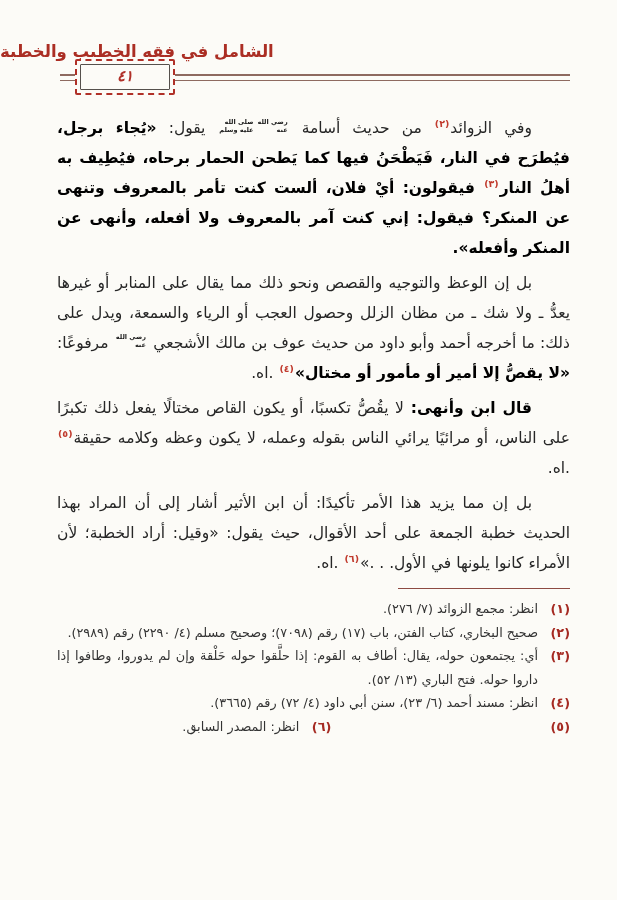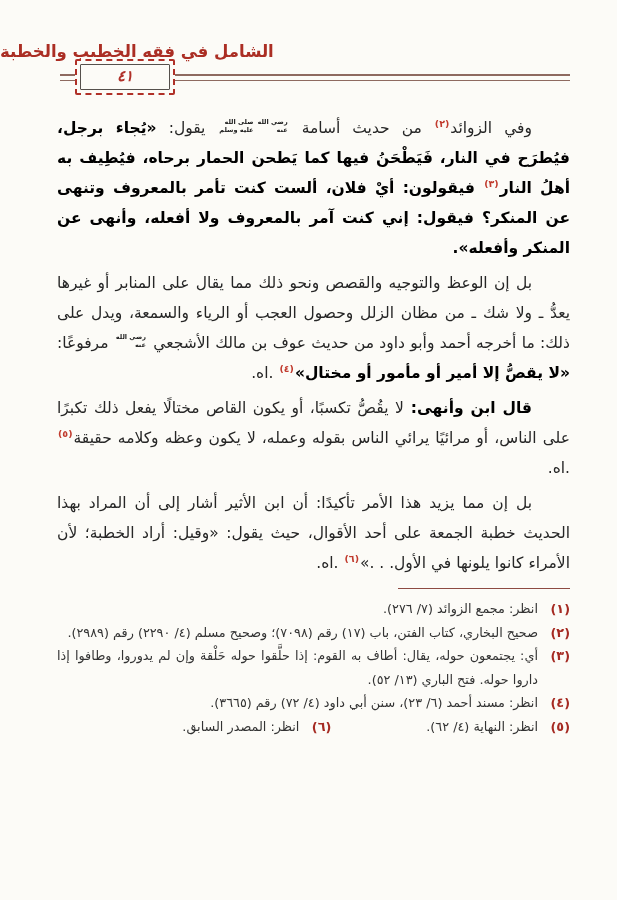--- a/index.html
+++ b/index.html
@@ -187,21 +187,20 @@
         </div>
         <div class="fn-row">
           <div class="fn-item">
             <span class="fn-num">(٤)</span>
             <span class="fn-text">انظر: مسند أحمد (٦/ ٢٣)، سنن أبي داود (٤/ ٧٢) رقم (٣٦٦٥).</span>
           </div>
         </div>
         <div class="fn-row">
           <div class="fn-item">
             <span class="fn-num">(٥)</span>
-            <span class="fn-text">انظر: النهاية (٤/ ٦٢).</span>
           </div>
           <div class="fn-item">
             <span class="fn-num">(٦)</span>
             <span class="fn-text">انظر: المصدر السابق.</span>
           </div>
         </div>
       </div>
   </div>
 
 </div>

